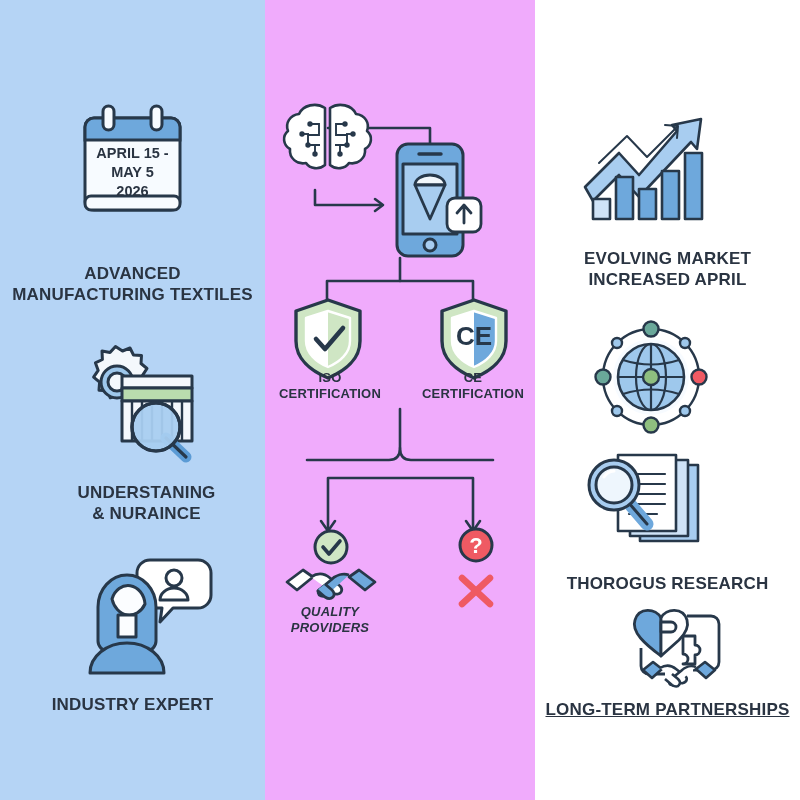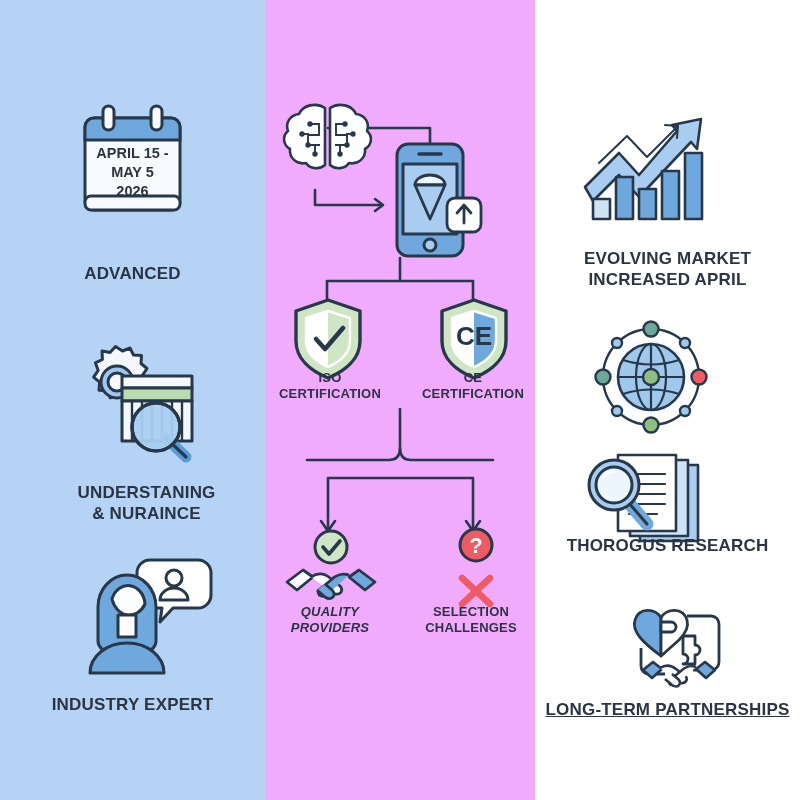--- a/index.html
+++ b/index.html
@@ -56,20 +56,21 @@
       <div style="position:absolute; left:10px; top:44px; width:95px; text-align:center;
                   color:#2a3442; font-weight:700; font-size:14.5px; line-height:1.32;">
         <div>APRIL 15 -</div>
         <div>MAY 5</div>
         <div>2026</div>
       </div>
     </div>
 
     <div class="caption cap-md" style="top:264px;">
       <div>ADVANCED</div>
+      <div>MANUFACTURING TEXTILES</div>
     </div>
 
     <div class="icon-wrap" style="left:62px; top:343px;">
       <svg width="145" height="125" viewBox="0 0 145 125">
         <g stroke="#27384a" stroke-width="3" stroke-linejoin="round">
           <path fill="#f4f8fc" d="M40 8 l8 1.5 l5.5 -6 l7 4.5 l7.5 -3 l3.5 7 l8 0.5 l-0.5 8 l6 5 l-4.5 6.8 l2.8 7.6 l-7 3.3 l-0.6 8 l-8-0.6 l-5 6 l-6.8-4.6 l-7.6 2.8 l-3.3-7 l-8-0.6 l0.6-8 l-6-5 l4.6-6.8 l-2.8-7.6 l7-3.3 z"></path>
           <circle cx="55" cy="39" r="16" fill="#9ec8ec"></circle>
           <circle cx="55" cy="39" r="9" fill="#f4f8fc"></circle>
         </g>
         <g stroke="#27384a" stroke-width="3" stroke-linejoin="round">
@@ -237,24 +238,20 @@
           <line x1="15" y1="50" x2="43" y2="76"></line>
           <line x1="43" y1="50" x2="15" y2="76"></line>
         </g>
       </svg>
     </div>
 
     <div class="caption cap-sm" style="left:-8px; right:132px; top:604px;font-style:italic;">
       <div>QUALITY</div>
       <div>PROVIDERS</div>
     </div>
-    <div class="caption cap-sm" style="left:130px; right:-12px; top:604px;">
-      <div>SELECTION</div>
-      <div>CHALLENGES</div>
-    </div>
   </div>
 
   <div class="panel panel-right">
 
     <div class="icon-wrap" style="left:38px; top:105px;">
       <svg width="145" height="125" viewBox="0 0 145 125">
         <g stroke="#27384a" stroke-width="2.6" stroke-linejoin="round">
           <path fill="#a8cdf0" d="M12 82 L46 48 L66 70 L104 26 L99 20 L128 14 L124 44 L118 37 L66 92 L46 70 L20 96 z"></path>
         </g>
         <g stroke="#27384a" stroke-width="2" fill="none" stroke-linejoin="round" stroke-linecap="round">
@@ -321,21 +318,21 @@
         <g stroke="#27384a" stroke-width="3" stroke-linejoin="round">
           <line x1="37" y1="43" x2="62" y2="72" stroke="#6ea8dc" stroke-width="13" stroke-linecap="round"></line>
           <line x1="37" y1="43" x2="62" y2="72" stroke="#27384a" stroke-width="3" stroke-linecap="round"></line>
           <circle cx="29" cy="33" r="25" fill="#a8cdf0"></circle>
           <circle cx="29" cy="33" r="18" fill="#eef6fd"></circle>
           <path d="M19 25 a13 13 0 0 1 10 -6" fill="none" stroke="#ffffff" stroke-width="3" stroke-linecap="round"></path>
         </g>
       </svg>
     </div>
 
-    <div class="caption cap-md" style="top:536px;">
+    <div class="caption cap-md" style="top:574px;">
       <div>THOROGUS RESEARCH</div>
     </div>
 
     <div class="icon-wrap" style="left:62px; top:598px;">
       <svg width="130" height="100" viewBox="0 0 130 100">
         <g stroke="#27384a" stroke-width="2.8" fill="none" stroke-linejoin="round">
           <path d="M90 18 h24 a8 8 0 0 1 8 8 v38 a8 8 0 0 1 -8 8 h-18"></path>
           <path d="M44 50 v18 a8 8 0 0 0 8 8 h16"></path>
         </g>
         <g stroke="#27384a" stroke-width="2.8" stroke-linejoin="round">

